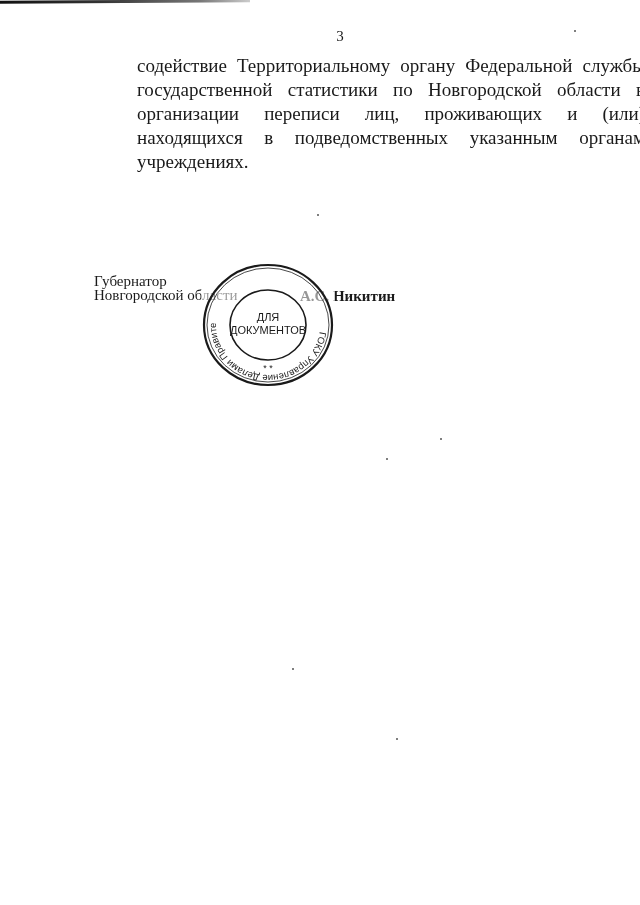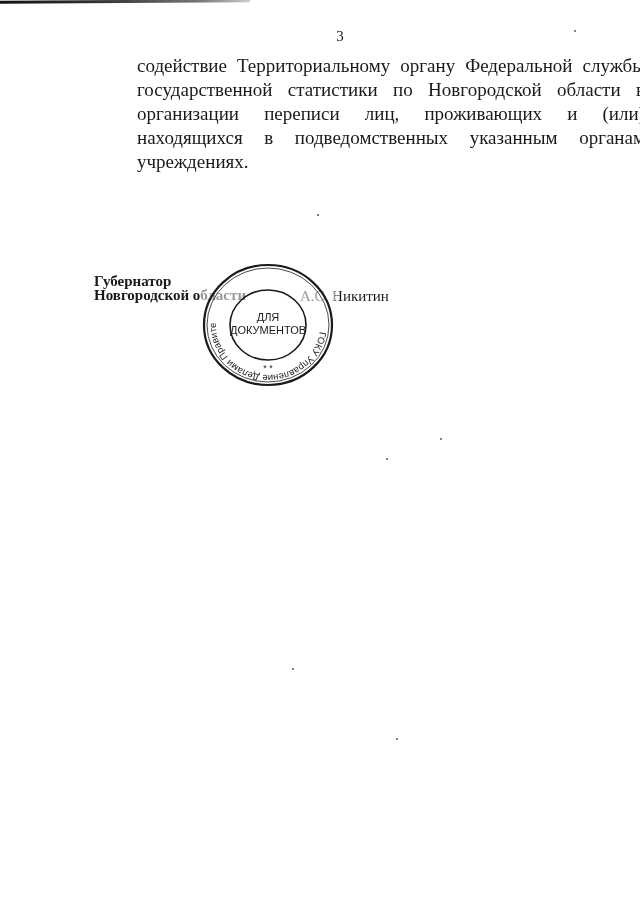--- a/index.html
+++ b/index.html
@@ -4,22 +4,22 @@
 <style>
   html, body { margin:0; padding:0; }
   body { width:640px; height:905px; background:#ffffff; position:relative; overflow:hidden;
          font-family:"Liberation Serif", serif; color:#1a1a1a; }
   .scan-bar { position:absolute; left:0; top:0; width:250px; height:3px;
               background:linear-gradient(90deg,#111 0%,#333 40%,#777 80%,#ccc 100%); transform:skewY(-0.3deg); }
   .page-num { position:absolute; top:28px; left:0; width:640px; text-align:center; font-size:15px; padding-left:40px; box-sizing:border-box; }
   .body-text { position:absolute; left:89px; top:54px; width:508px; font-size:19px; line-height:24px; text-align:justify;margin-left:48px; }
   .body-text p { margin:0; }
   .indent { text-indent:44px; }
-  .signature { position:absolute; left:94px; top:274px; font-weight:bold; font-size:15px; line-height:14px; }
-  .sig-name { position:absolute; left:300px; top:288px; font-weight:normal; font-size:15px; }
+  .signature { position:absolute; left:94px; top:274px; font-weight:normal; font-size:15px; line-height:14px; }
+  .sig-name { position:absolute; left:300px; top:288px; font-weight:bold; font-size:15px; }
   .stamp { position:absolute; left:201px; top:263px; width:134px; height:124px; }
   .speck { position:absolute; width:2px; height:2px; background:#555; border-radius:1px; }
 </style>
 </head>
 <body>
 
 <div class="scan-bar"></div>
 
 <div class="page-num">3</div>
 

